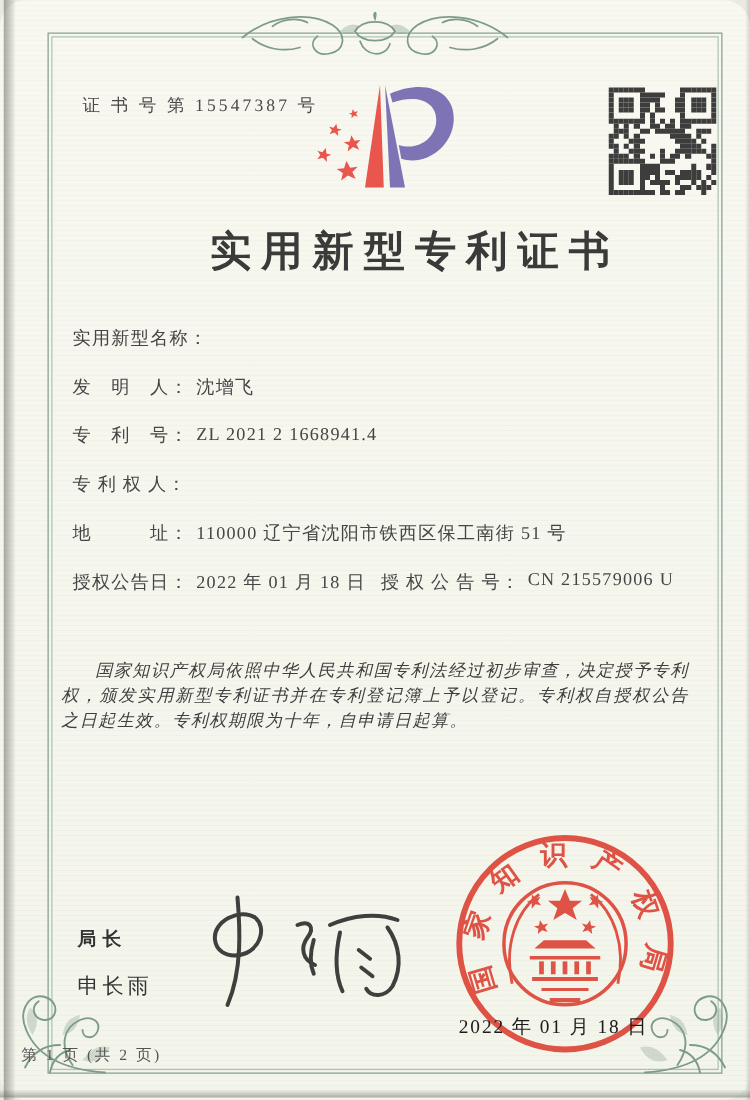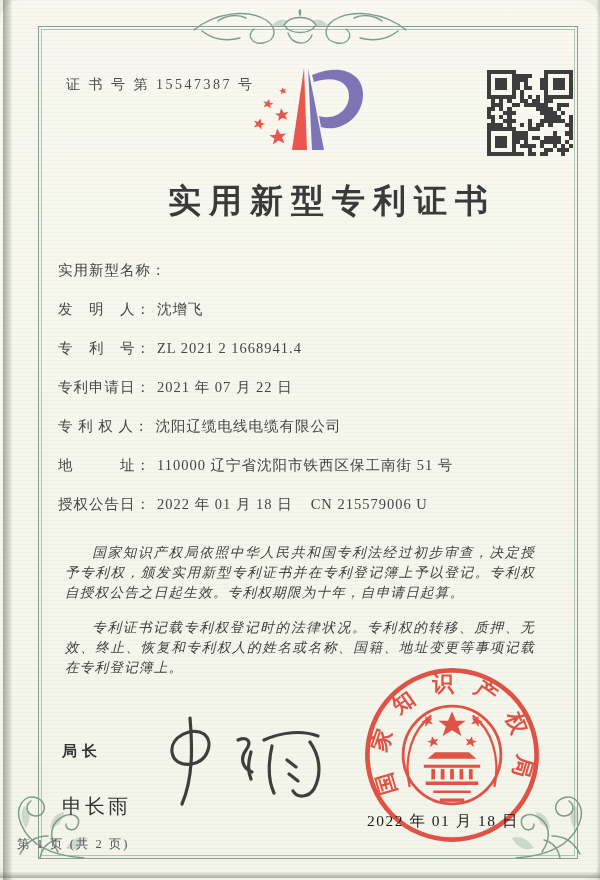--- a/index.html
+++ b/index.html
@@ -46,24 +46,24 @@
 
   .fields{position:absolute;left:58px;top:251px;width:492px;font-size:14.5px;color:#454545;}
   .fields .row{display:flex;align-items:center;height:39px;letter-spacing:1px;white-space:nowrap;}
   .fields .lab{flex:none;}
   .fields .val{margin-left:6px;}
   .grant .col2{margin-left:12px;display:flex;}
 
   .paras{position:absolute;left:49px;top:527px;width:502px;
     font-size:13.6px;line-height:19.8px;color:#3e3e3e;font-style:italic;
     letter-spacing:1.2px;text-align:justify;}
-  .paras p{margin:16px;text-indent:2em;}
+  .paras p{margin:0;text-indent:2em;}
 
   .signer-title{position:absolute;left:62px;top:742px;font-size:15px;letter-spacing:5px;color:#333;font-weight:bold;}
-  .signer-name{position:absolute;left:62px;top:777px;font-size:20px;letter-spacing:3px;color:#333;margin-top:16px;}
+  .signer-name{position:absolute;left:62px;top:777px;font-size:17px;letter-spacing:3px;color:#333;}
   .signature{position:absolute;left:150px;top:712px;width:178px;height:98px;}
 
   .seal{position:absolute;left:358px;top:661px;width:188px;height:188px;opacity:.9;}
   .seal-date{position:absolute;left:367px;top:811px;font-size:15.5px;letter-spacing:1.5px;
     color:#1c1c1c;z-index:5;white-space:nowrap;}
 
   .footer{position:absolute;left:0;top:836px;width:100%;text-align:left;
     font-size:12.5px;letter-spacing:2px;color:#555;margin-left:17px;}
 </style>
 </head>
@@ -594,43 +594,38 @@
     </div>
     <div class="row">
       <span class="lab">发　明　人：</span>
       <span class="val">沈增飞</span>
     </div>
     <div class="row">
       <span class="lab">专　利　号：</span>
       <span class="val">ZL 2021 2 1668941.4</span>
     </div>
     <div class="row">
-      <span class="lab">专利申请日：</span>
-      <span class="val">2021 年 07 月 22 日</span>
-    </div>
-    <div class="row">
       <span class="lab">专 利 权 人：</span>
-      <span class="val">沈阳辽缆电线电缆有限公司</span>
     </div>
     <div class="row">
       <span class="lab">地　　　址：</span>
       <span class="val">110000  辽宁省沈阳市铁西区保工南街 51 号</span>
     </div>
     <div class="row grant">
       <span class="lab">授权公告日：</span>
       <span class="val">2022 年 01 月 18 日</span>
       <span class="col2">
+        <span class="lab">授 权 公 告 号：</span>
         <span class="val">CN 215579006 U</span>
       </span>
     </div>
   </div>
 
   <div class="paras">
     <p>国家知识产权局依照中华人民共和国专利法经过初步审查，决定授予专利权，颁发实用新型专利证书并在专利登记簿上予以登记。专利权自授权公告之日起生效。专利权期限为十年，自申请日起算。</p>
-    <p>专利证书记载专利权登记时的法律状况。专利权的转移、质押、无效、终止、恢复和专利权人的姓名或名称、国籍、地址变更等事项记载在专利登记簿上。</p>
   </div>
 
   <div class="signer-title">局长</div>
   <div class="signer-name">申长雨</div>
 
   <svg class="signature" viewBox="0 0 178 98">
     <g fill="none" stroke="#262626" stroke-width="3.2" stroke-linecap="round" opacity=".88">
       <path d="M22,40 C20,25 42,14 54,22 C64,30 58,49 42,52 C30,54 23,48 22,40 Z"></path>
       <path d="M40,6 C42,30 44,64 32,92"></path>
       <path d="M88,28 C98,24 102,30 96,38 C90,46 92,56 102,60"></path>

